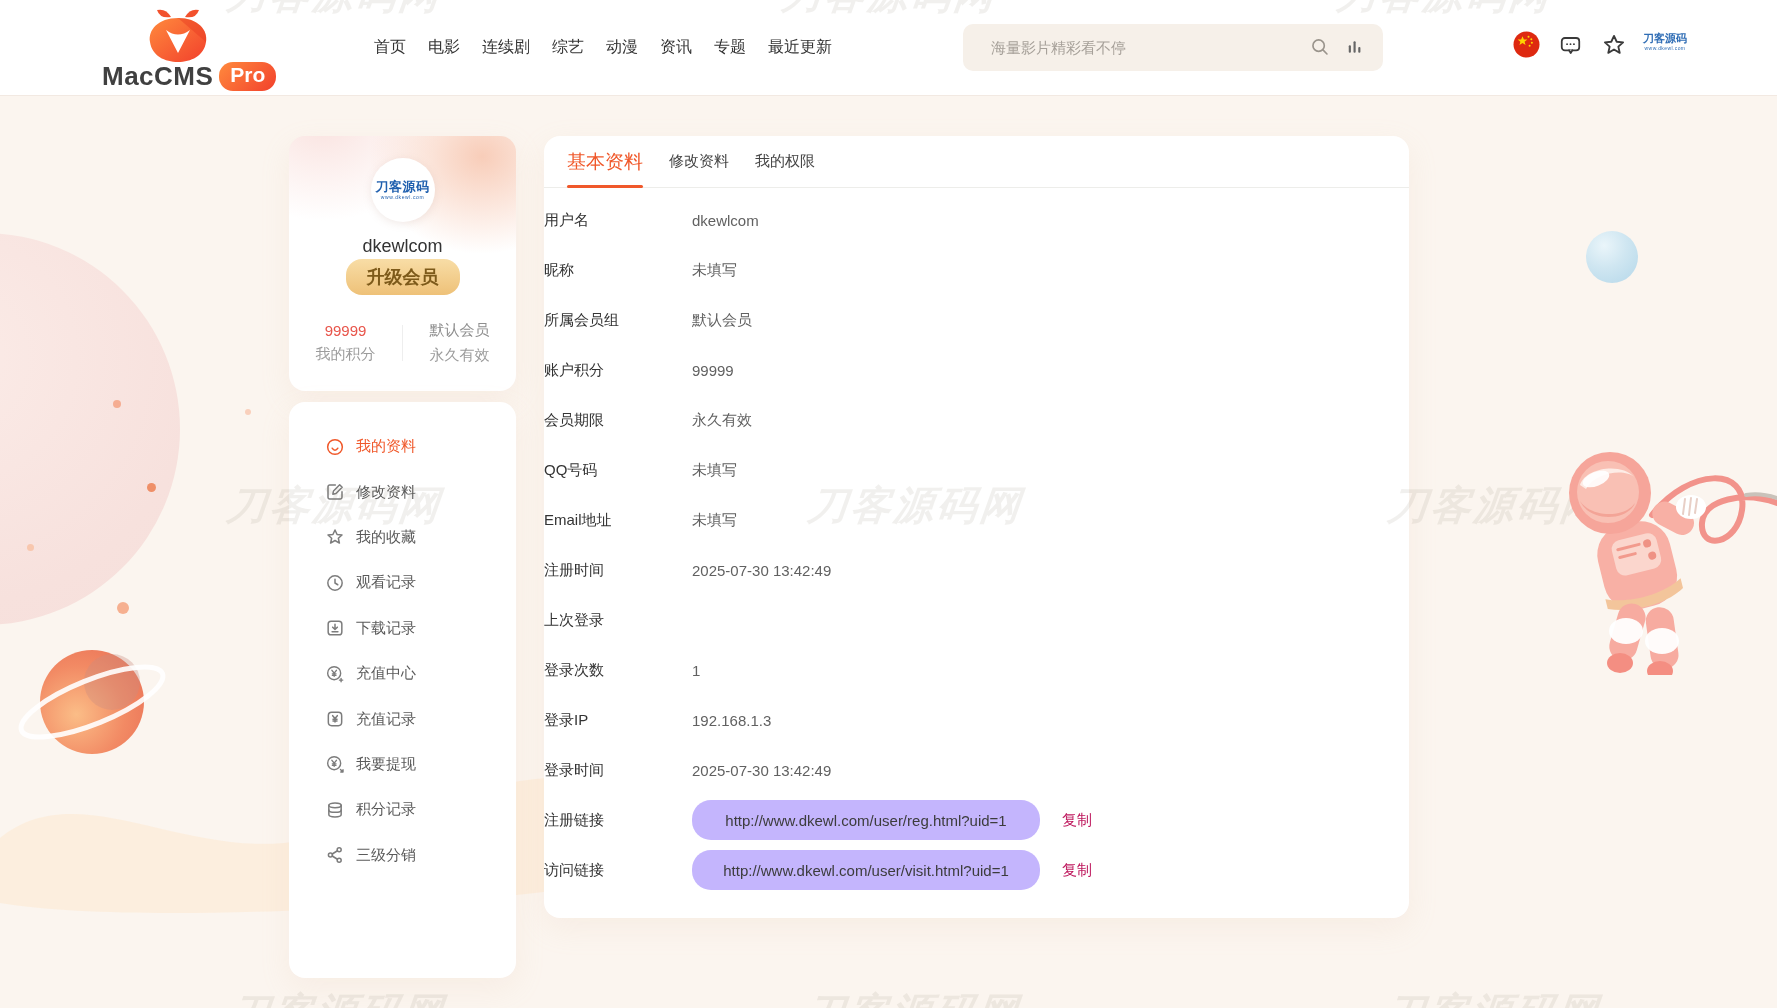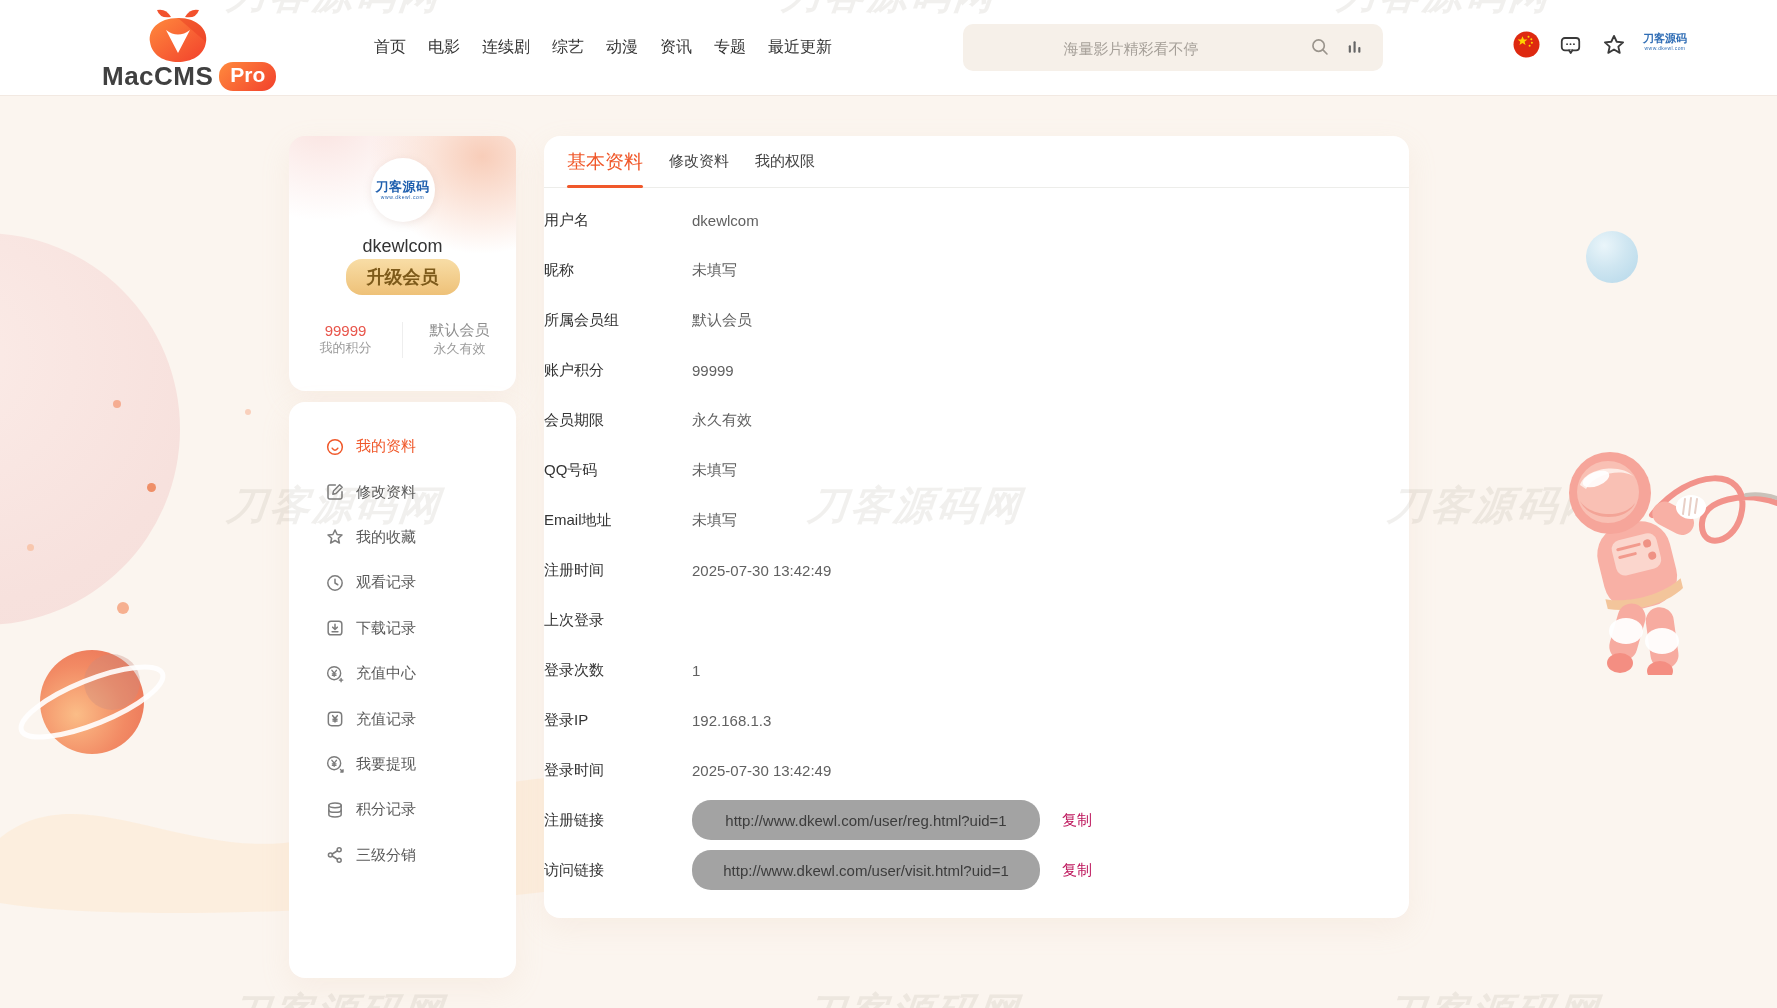--- a/index.html
+++ b/index.html
@@ -25,21 +25,21 @@
   .logo{position:absolute;left:102px;top:4px;width:150px;height:88px;}
   .logo-icon{position:absolute;left:38px;top:2px;}
   .logo-textrow{position:absolute;left:0;top:57px;white-space:nowrap;display:flex;align-items:center;}
   .logo-brand{font-size:26px;font-weight:700;color:#404040;letter-spacing:0.5px;}
   .logo-badge{margin-left:6px;background:linear-gradient(135deg,#ff8a3d 0%,#f2402c 100%);color:#fff;
     font-size:21px;font-weight:700;padding:1px 11px 4px;border-radius:14px;}
   .nav{position:absolute;left:374px;top:0;height:95px;display:flex;align-items:center;gap:22px;}
   .nav-item{font-size:16px;color:#333;cursor:pointer;white-space:nowrap;}
   .search{position:absolute;left:963px;top:24px;width:420px;height:47px;background:#f6f0e9;border-radius:10px;}
   .search input{position:absolute;left:26px;top:0;width:280px;height:47px;border:none;background:transparent;outline:none;
-    font-size:15px;color:#555;font-family:Liberation Sans, sans-serif;text-align:center;}
+    font-size:15px;color:#555;font-family:Liberation Serif, serif;}
   .search input::placeholder{color:#a6a099;}
   .search .mag{position:absolute;left:346px;top:12px;cursor:pointer;}
   .search .bars{position:absolute;left:382px;top:13px;cursor:pointer;}
   .hicon{position:absolute;top:31px;cursor:pointer;}
   .flag{left:1513px;}
   .bubble{left:1558px;top:33px;}
   .star-top{left:1601px;top:32px;}
   .minilogo{left:1643px;top:33px;text-align:center;line-height:1;}
   .minilogo .l1{font-size:11px;font-weight:700;color:#2f6db5;white-space:nowrap;}
   .minilogo .l2{font-size:5px;color:#2f6db5;margin-top:2px;letter-spacing:0.4px;white-space:nowrap;}
@@ -58,21 +58,21 @@
   .avatar .a1{font-size:13px;font-weight:800;color:#1f5fae;letter-spacing:0.5px;}
   .avatar .a2{font-size:5px;color:#1f5fae;margin-top:2px;letter-spacing:0.6px;}
   .username{position:absolute;left:0;top:100px;width:100%;text-align:center;font-size:18px;color:#333;}
   .upgrade-badge{position:absolute;left:50%;top:123px;transform:translateX(-50%);
     background:linear-gradient(180deg,#f8dda6 0%,#eec178 100%);color:#7d5a1a;font-size:18px;
     padding:6px 21px;border-radius:16px;cursor:pointer;white-space:nowrap;font-weight:bold;}
   .stats{position:absolute;left:0;top:185px;width:100%;display:flex;align-items:center;}
   .stat-col{flex:1;text-align:center;}
   .stat-top{font-size:15px;color:#8e8e8e;}
   .stat-top.points{color:#e8544a;}
-  .stat-bottom{font-size:13px;color:#9c9c9c;font-family:Liberation Serif, serif;}
+  .stat-bottom{font-size:15px;color:#9c9c9c;margin-top:6px;font-family:Liberation Serif, serif;}
   .stat-divider{width:1px;height:36px;background:#eee;}
 
   .menu-card{left:289px;top:402px;width:227px;height:576px;}
   .menu{position:absolute;left:0;top:22px;width:100%;}
   .menu-item{height:45.4px;display:flex;align-items:center;padding-left:36px;cursor:pointer;color:#5a5a5a;}
   .menu-item .mi{width:20px;height:20px;margin-right:11px;color:#7c7c7c;flex:none;}
   .menu-item .ml{font-size:15px;}
   .menu-item.active{color:#f0582a;}
   .menu-item.active .mi{color:#f0582a;}
 
@@ -80,21 +80,21 @@
   .tabs{position:absolute;left:0;top:0;width:100%;height:52px;border-bottom:1px solid #ededea;
     display:flex;align-items:center;padding-left:23px;box-sizing:border-box;}
   .tab{position:relative;height:100%;display:flex;align-items:center;font-size:15px;color:#444;
     cursor:pointer;margin-right:26px;white-space:nowrap;}
   .tab.active{font-size:19px;color:#f0582a;}
   .tab.active::after{content:"";position:absolute;left:0;right:0;bottom:-1px;height:3px;background:#f0582a;border-radius:2px;}
   .rows{position:absolute;left:0;top:59px;width:100%;}
   .frow{height:50px;display:flex;align-items:center;box-sizing:border-box;}
   .flabel{width:148px;font-size:15px;color:#333;flex:none;}
   .fvalue{font-size:15px;color:#616161;}
-  .pill-input{width:344px;height:38px;border-radius:19px;border:none;background:#a3a3a3;outline:none;
+  .pill-input{width:344px;height:38px;border-radius:19px;border:none;background:#c4b5fd;outline:none;
     text-align:center;font-size:15px;color:#3c3c3c;font-family:inherit;}
   .copy-btn{margin-left:22px;font-size:15px;color:#be185d;background:none;border:none;cursor:pointer;
     font-family:inherit;padding:0;}
 
   
   .wm{position:absolute;z-index:30;font-size:40px;line-height:44px;font-weight:700;font-style:italic;
     color:rgba(130,115,104,0.11);letter-spacing:3px;white-space:nowrap;transform:skewX(-6deg);
     pointer-events:none;user-select:none;}
 
   

